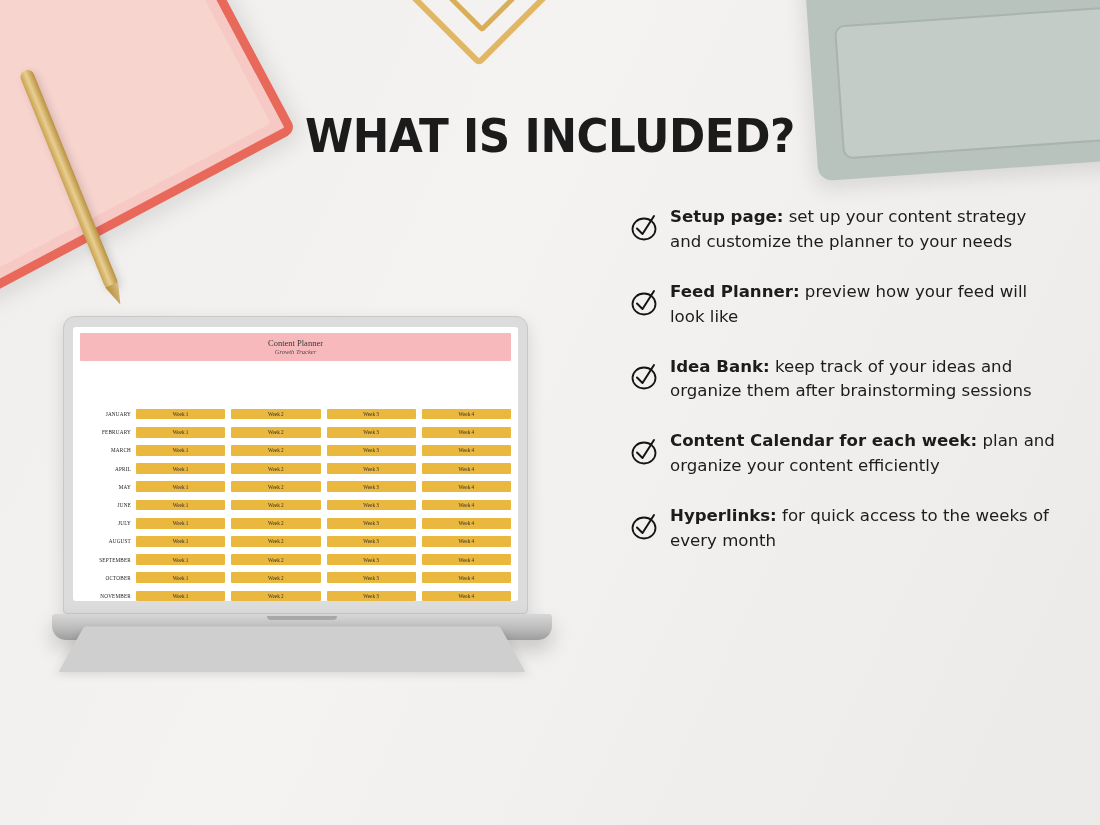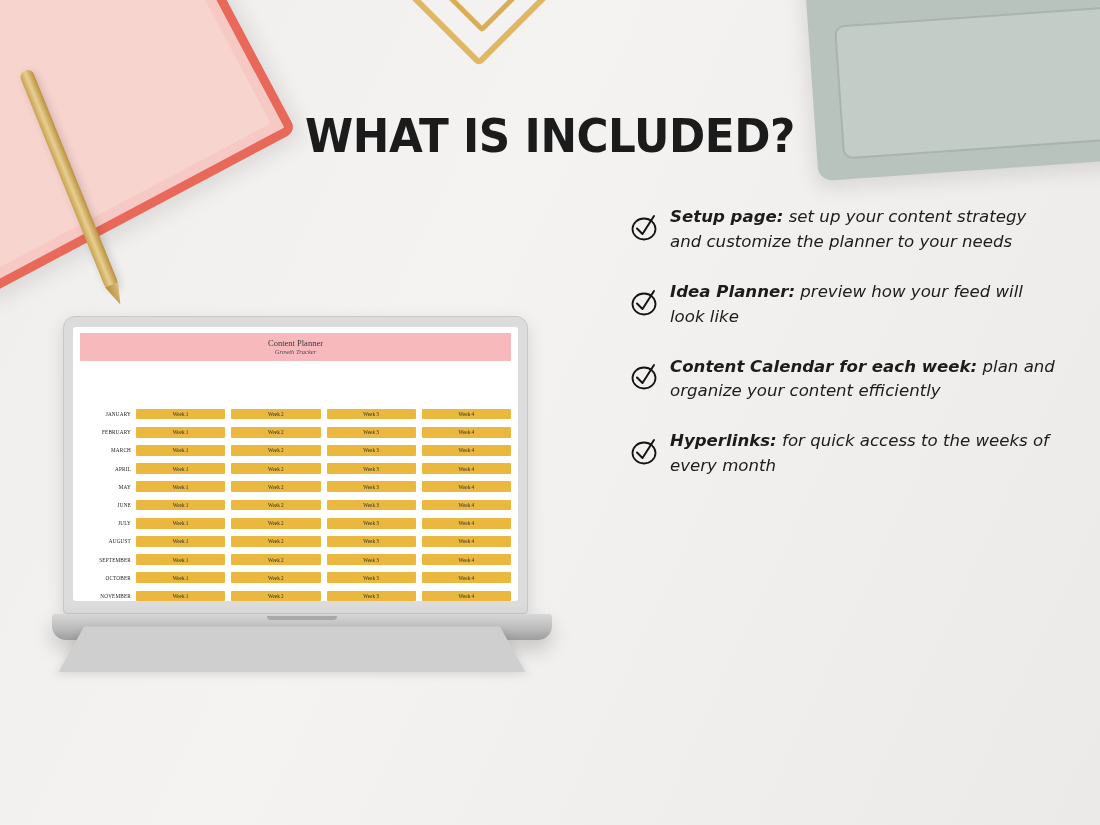--- a/index.html
+++ b/index.html
@@ -201,21 +201,20 @@
   .check-icon {
     flex: 0 0 30px;
     margin-right: 10px;
     color: #141414;
   }
   .feature-text {
     font-size: 16.6px;
     line-height: 1.5;
     color: #1c1c1c;
     font-family: "DejaVu Sans", sans-serif;
-    font-style: italic;
   }
   .feature-text b { font-weight: 700; }
 </style>
 </head>
 <body>
 
 <div class="desk">
   <div class="notebook">
     <div class="notebook-inner"></div>
   </div>
@@ -365,21 +364,28 @@
           <ellipse cx="14" cy="15" rx="11.5" ry="10.5" stroke="#141414" stroke-width="1.8"></ellipse>
           <path d="M7 14.5 L12.5 20 L24 2" stroke="#141414" stroke-width="2" stroke-linecap="round" stroke-linejoin="round" fill="none"></path>
         </svg></span>
       <div class="feature-text"><b>Setup page:</b><span> set up your content strategy and customize the planner to your needs</span></div>
     </div>
     <div class="feature">
       <span class="check-icon"><svg width="28" height="28" viewBox="0 0 28 28" fill="none">
           <ellipse cx="14" cy="15" rx="11.5" ry="10.5" stroke="#141414" stroke-width="1.8"></ellipse>
           <path d="M7 14.5 L12.5 20 L24 2" stroke="#141414" stroke-width="2" stroke-linecap="round" stroke-linejoin="round" fill="none"></path>
         </svg></span>
-      <div class="feature-text"><b>Idea Planner:</b><span> preview how your feed will look like</span></div>
+      <div class="feature-text"><b>Feed Planner:</b><span> preview how your feed will look like</span></div>
+    </div>
+    <div class="feature">
+      <span class="check-icon"><svg width="28" height="28" viewBox="0 0 28 28" fill="none">
+          <ellipse cx="14" cy="15" rx="11.5" ry="10.5" stroke="#141414" stroke-width="1.8"></ellipse>
+          <path d="M7 14.5 L12.5 20 L24 2" stroke="#141414" stroke-width="2" stroke-linecap="round" stroke-linejoin="round" fill="none"></path>
+        </svg></span>
+      <div class="feature-text"><b>Idea Bank:</b><span> keep track of your ideas and organize them after brainstorming sessions</span></div>
     </div>
     <div class="feature">
       <span class="check-icon"><svg width="28" height="28" viewBox="0 0 28 28" fill="none">
           <ellipse cx="14" cy="15" rx="11.5" ry="10.5" stroke="#141414" stroke-width="1.8"></ellipse>
           <path d="M7 14.5 L12.5 20 L24 2" stroke="#141414" stroke-width="2" stroke-linecap="round" stroke-linejoin="round" fill="none"></path>
         </svg></span>
       <div class="feature-text"><b>Content Calendar for each week:</b><span> plan and organize your content efficiently</span></div>
     </div>
     <div class="feature">
       <span class="check-icon"><svg width="28" height="28" viewBox="0 0 28 28" fill="none">

